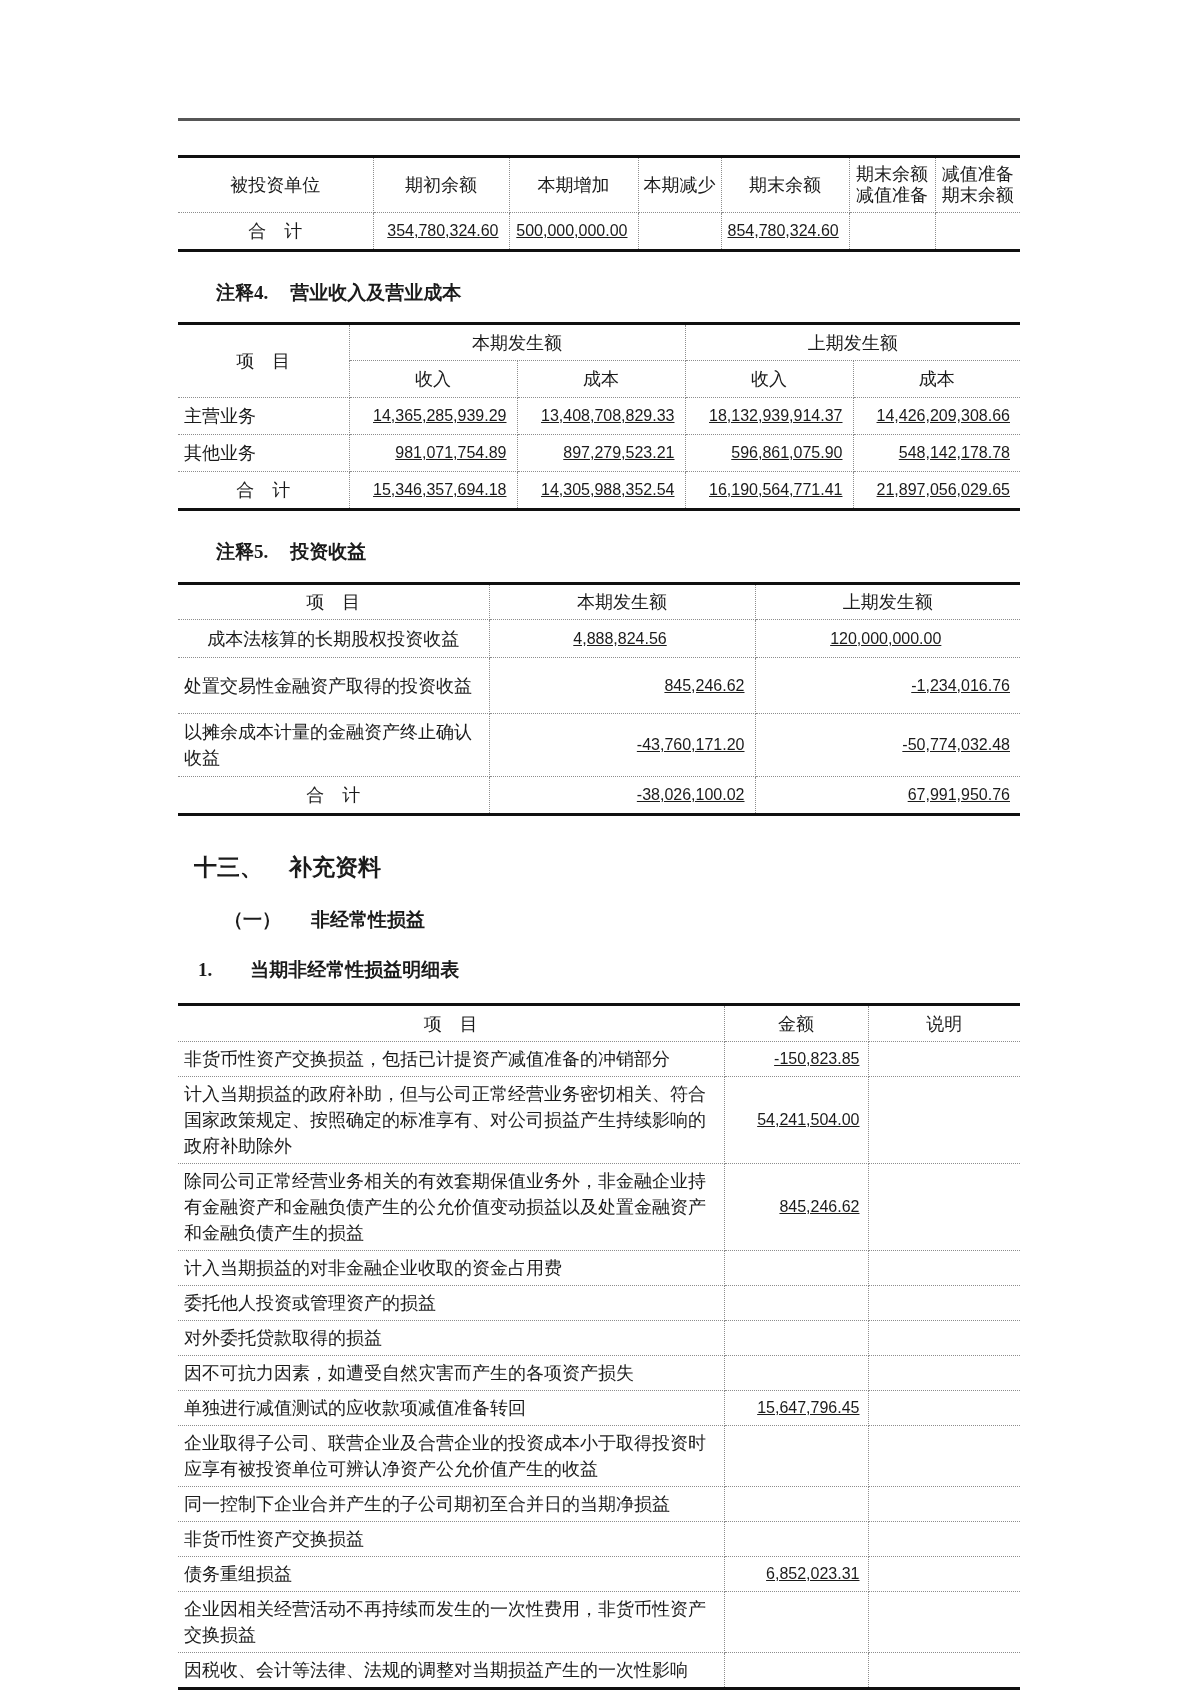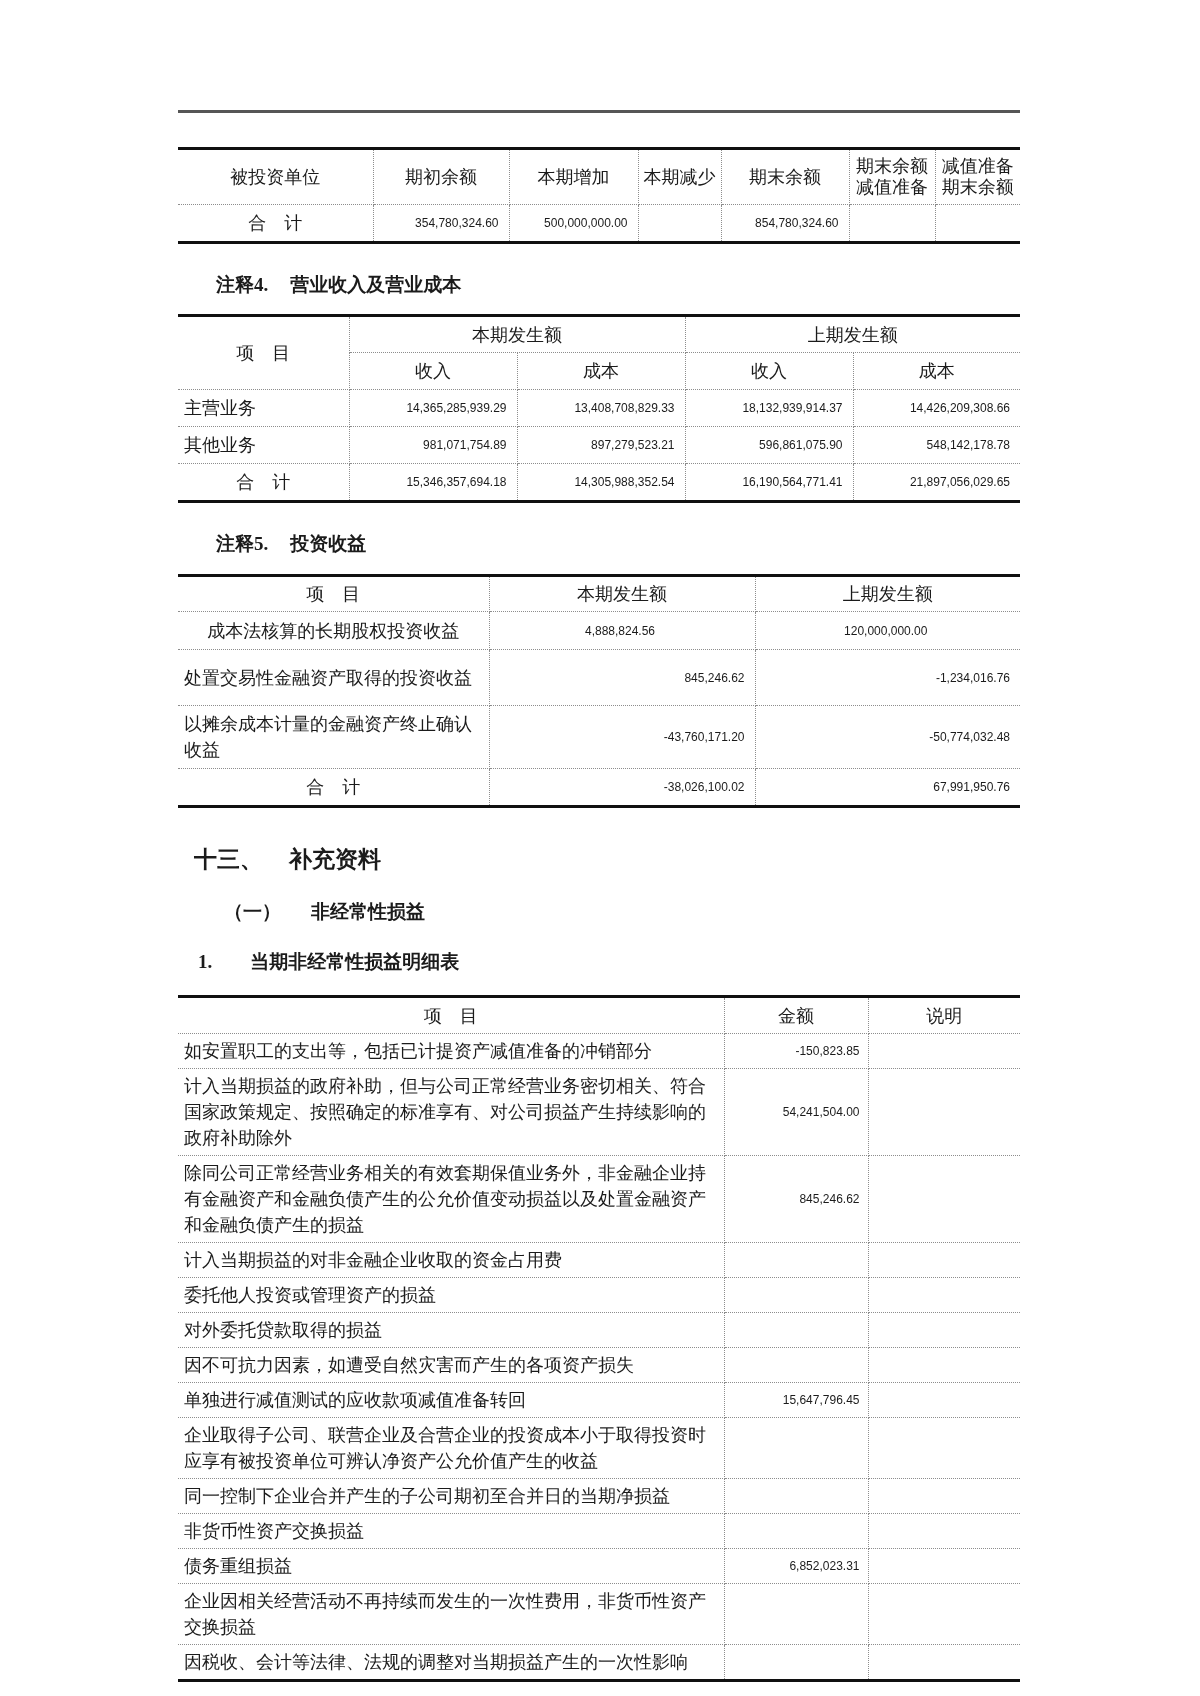--- a/index.html
+++ b/index.html
@@ -2,35 +2,35 @@
 <html><head>
 <meta charset="utf-8">
 <style>
   * { margin:0; padding:0; box-sizing:border-box; }
   html,body { background:#ffffff; }
   body {
     width:1200px; height:1696px; position:relative;
     font-family:"Liberation Serif","DejaVu Serif",serif;
     color:#1b1b1b;
   }
-  .content { position:absolute; left:178px; top:0; width:842px; }
+  .content { position:absolute; left:178px; top:8px; width:842px; }
 
   .top-rule { margin-top:110px; border-top:3px solid #565656; width:100%; height:0; }
 
   table { width:100%; border-collapse:collapse; table-layout:fixed;
           border-top:3px solid #101010; border-bottom:3px solid #101010; }
   th, td { border-right:1px dotted #8d8d8d; border-bottom:1px dotted #8d8d8d; vertical-align:middle; }
   th:last-child, td:last-child { border-right:none; }
   tbody tr:last-child td { border-bottom:none;margin-left:30px; }
   th { font-weight:normal; text-align:center; font-size:18px; line-height:22px; padding:6px 4px; }
   td { font-size:18px; line-height:26px; padding:5px 6px; }
   td.item { text-align:left; padding-left:6px; }
   td.center { text-align:center; }
-  td.num { font-family:"Liberation Sans","DejaVu Sans",sans-serif; font-size:12px;
-           text-align:right; padding-right:10px; letter-spacing:0; }
+  td.num { font-family:"Liberation Sans","DejaVu Sans",sans-serif; font-size:16px;
+           text-align:right; padding-right:10px; letter-spacing:0;text-decoration:underline; }
   .twoline span { display:block; line-height:21px; }
 
   .tbl1 { margin-top:34px; }
   .tbl1 th { height:46px; }
   .tbl1 td { height:38px; }
 
   .note-heading { display:flex; align-items:baseline; gap:22px;
                   font-weight:bold; font-size:19px; margin-top:28px; margin-left:38px; }
   .tbl2 { margin-top:16px; }
   .tbl2 th { height:37px; }
@@ -216,21 +216,21 @@
     </colgroup>
     <thead>
       <tr>
         <th>项　目</th>
         <th>金额</th>
         <th>说明</th>
       </tr>
     </thead>
     <tbody>
       <tr>
-        <td class="item">如安置职工的支出等，包括已计提资产减值准备的冲销部分</td>
+        <td class="item">非货币性资产交换损益，包括已计提资产减值准备的冲销部分</td>
         <td class="num">-150,823.85</td>
         <td></td>
       </tr>
       <tr>
         <td class="item">计入当期损益的政府补助，但与公司正常经营业务密切相关、符合国家政策规定、按照确定的标准享有、对公司损益产生持续影响的政府补助除外</td>
         <td class="num">54,241,504.00</td>
         <td></td>
       </tr>
       <tr>
         <td class="item">除同公司正常经营业务相关的有效套期保值业务外，非金融企业持有金融资产和金融负债产生的公允价值变动损益以及处置金融资产和金融负债产生的损益</td>

